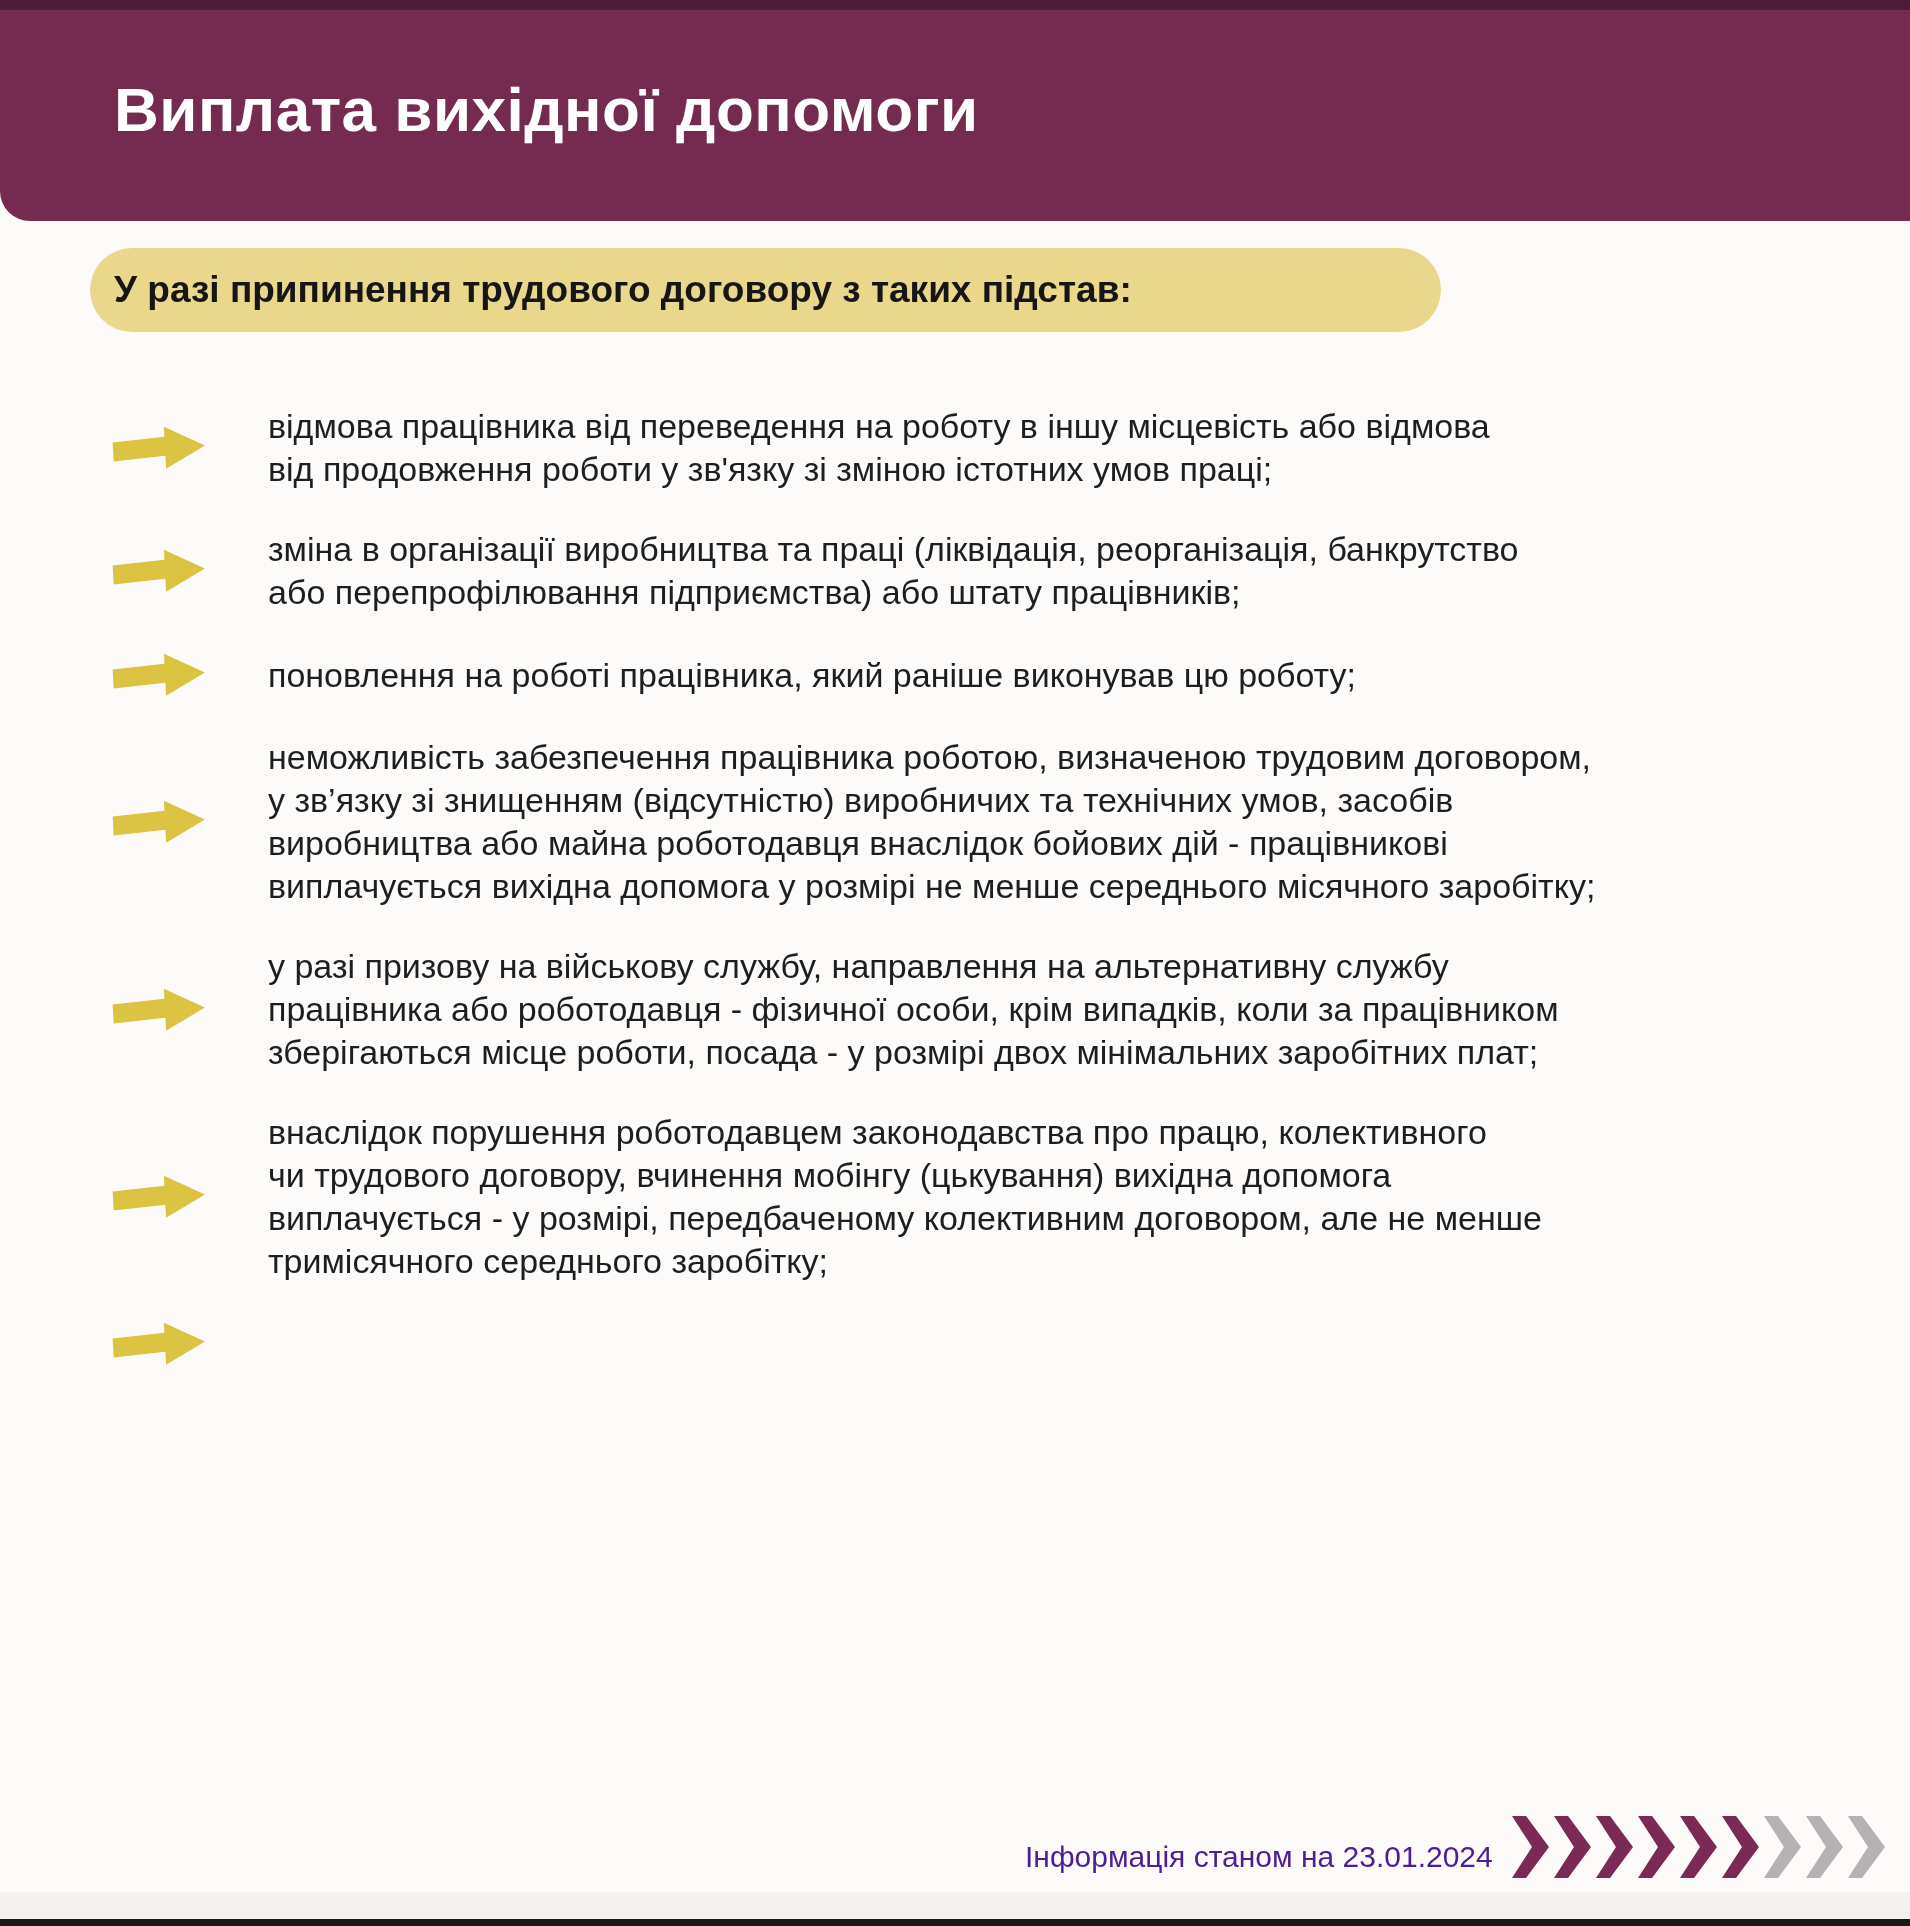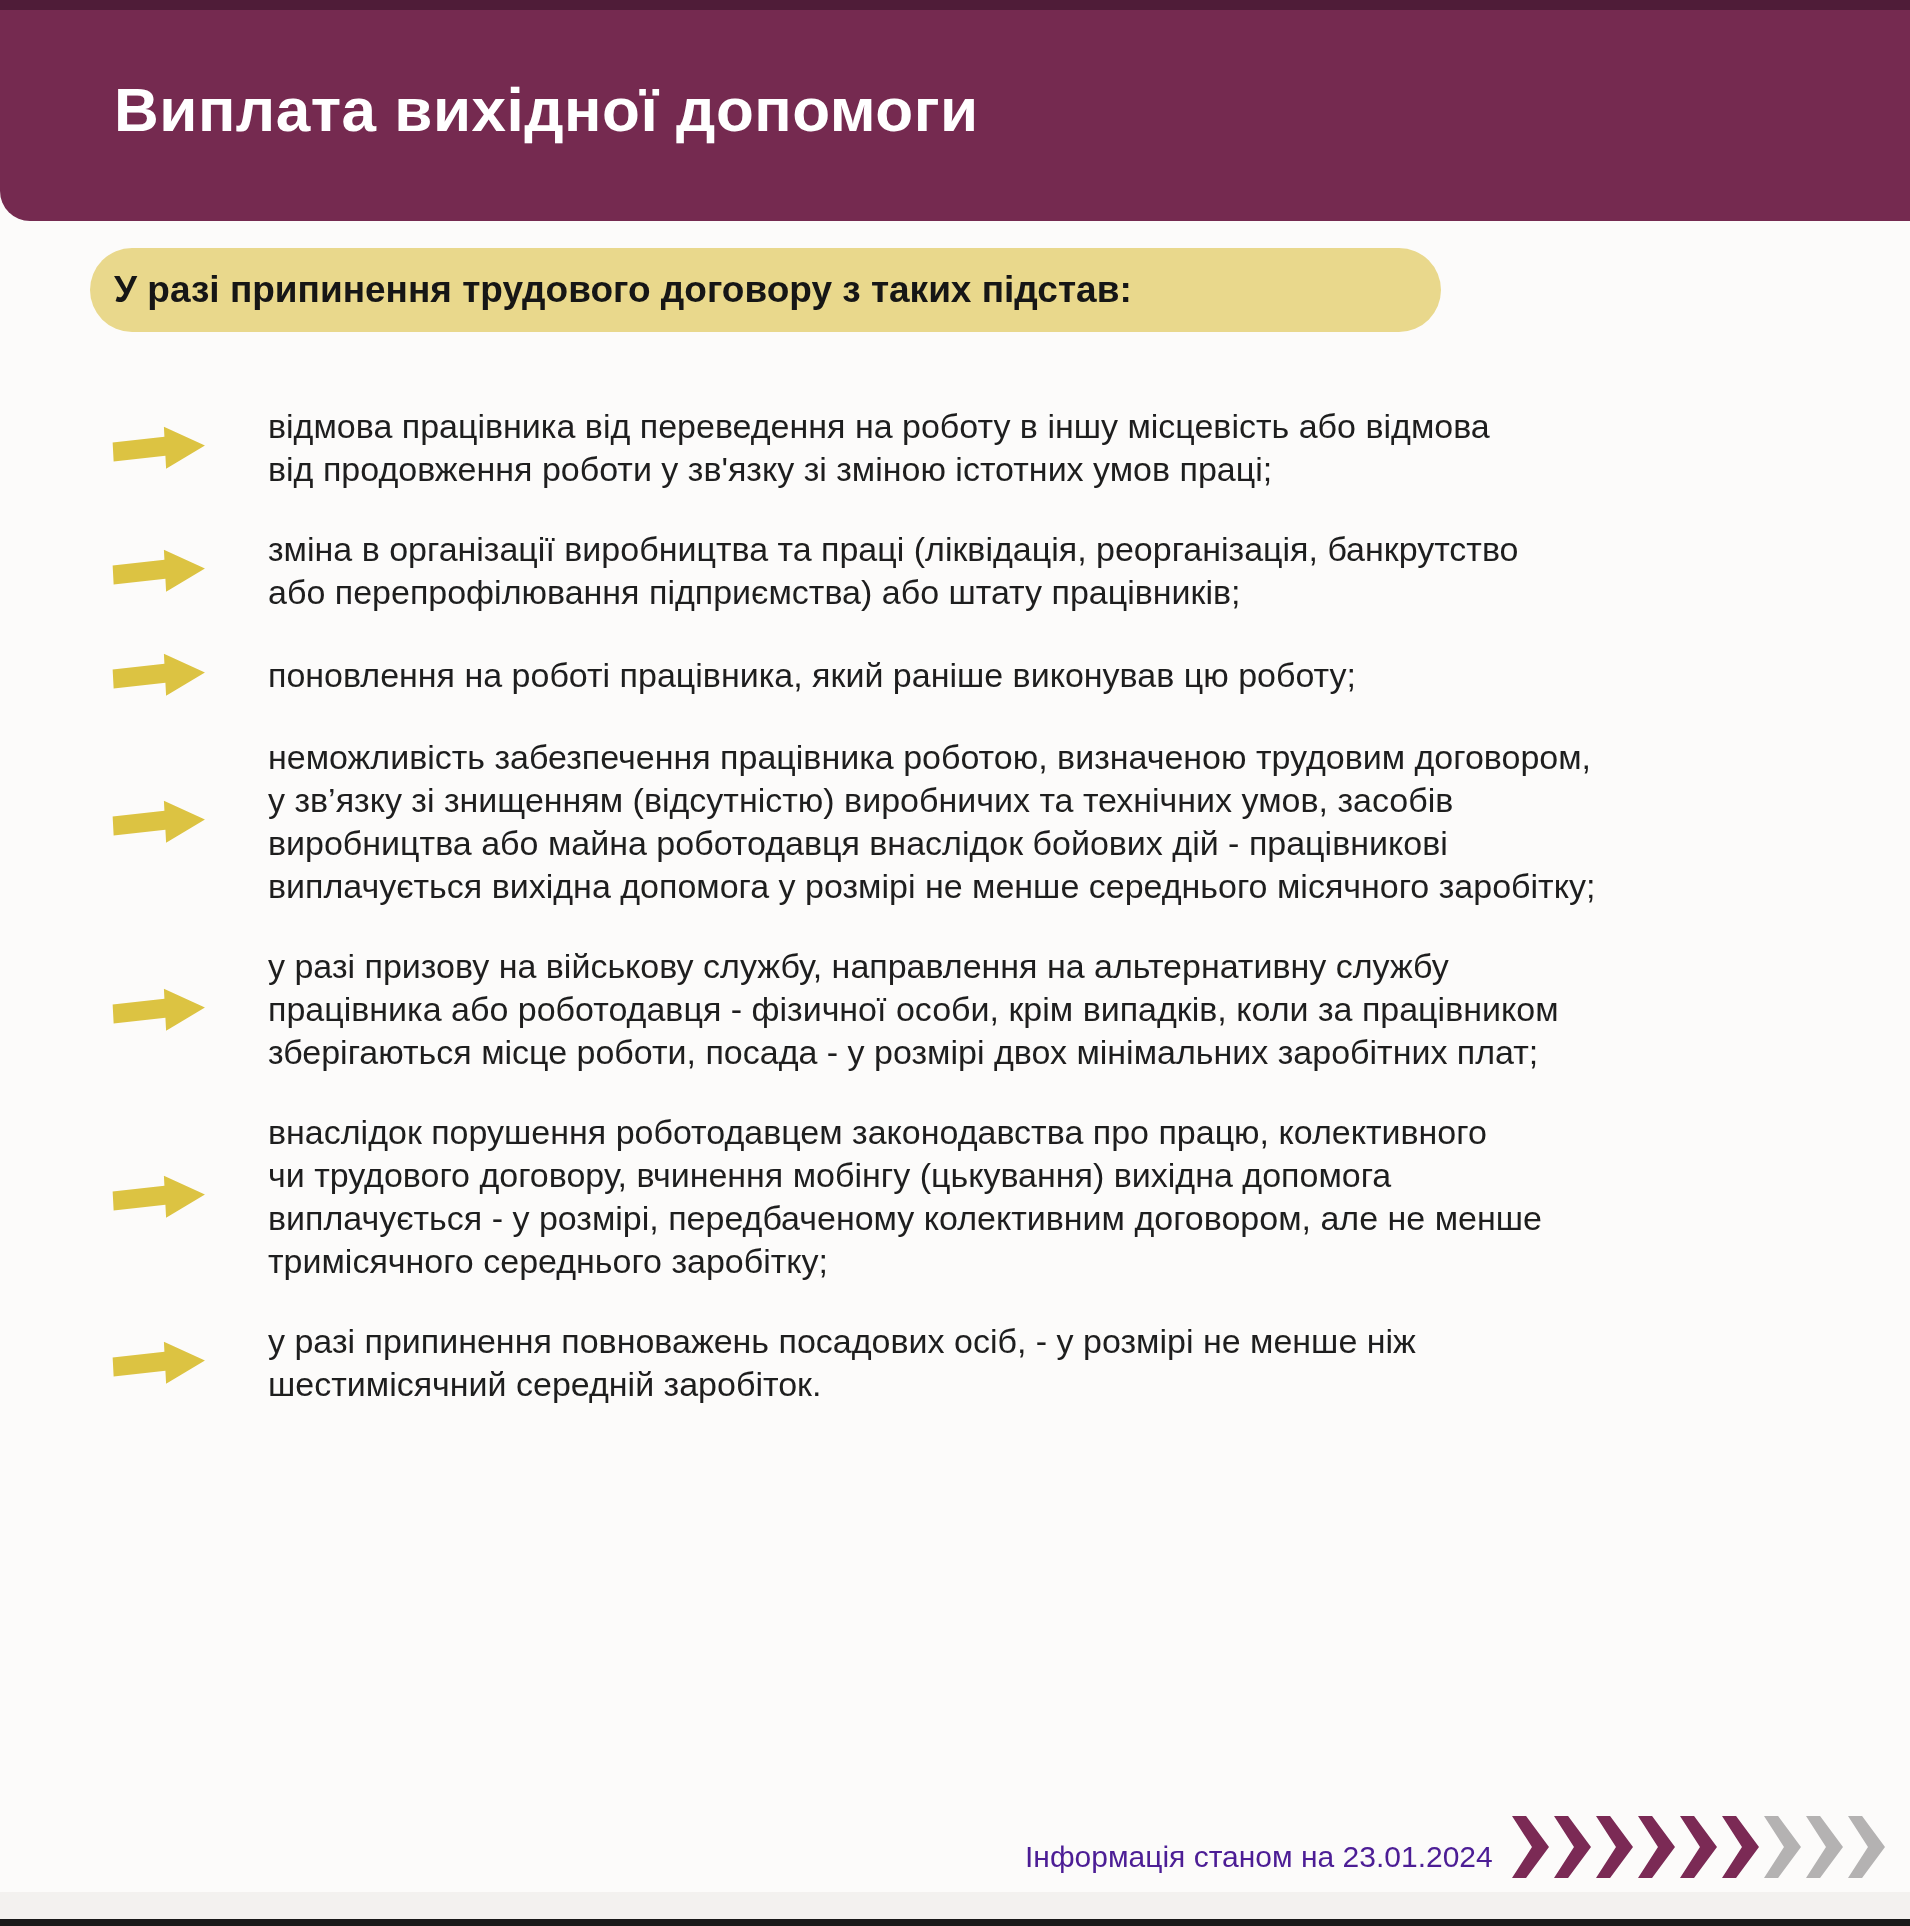--- a/index.html
+++ b/index.html
@@ -205,22 +205,20 @@
 виплачується - у розмірі, передбаченому колективним договором, але не менше
 тримісячного середнього заробітку;</div>
   </div>
 
   <div class="item">
     <div class="arrow-cell">
       <svg class="bullet-arrow" viewBox="0 0 96 48">
           <polygon points="2,16 54,13 54,3 94,24 54,45 54,32 2,35" fill="#dcc342"></polygon>
         </svg>
     </div>
-    <div class="item-text">у разі припинення повноважень посадових осіб, - у розмірі не менше ніж
-шестимісячний середній заробіток.</div>
   </div>
 
 </div>
 
 <div class="footer-note">Інформація станом на 23.01.2024</div>
 
 <div class="chevrons">
   <div class="chevron maroon"></div>
   <div class="chevron maroon"></div>
   <div class="chevron maroon"></div>

